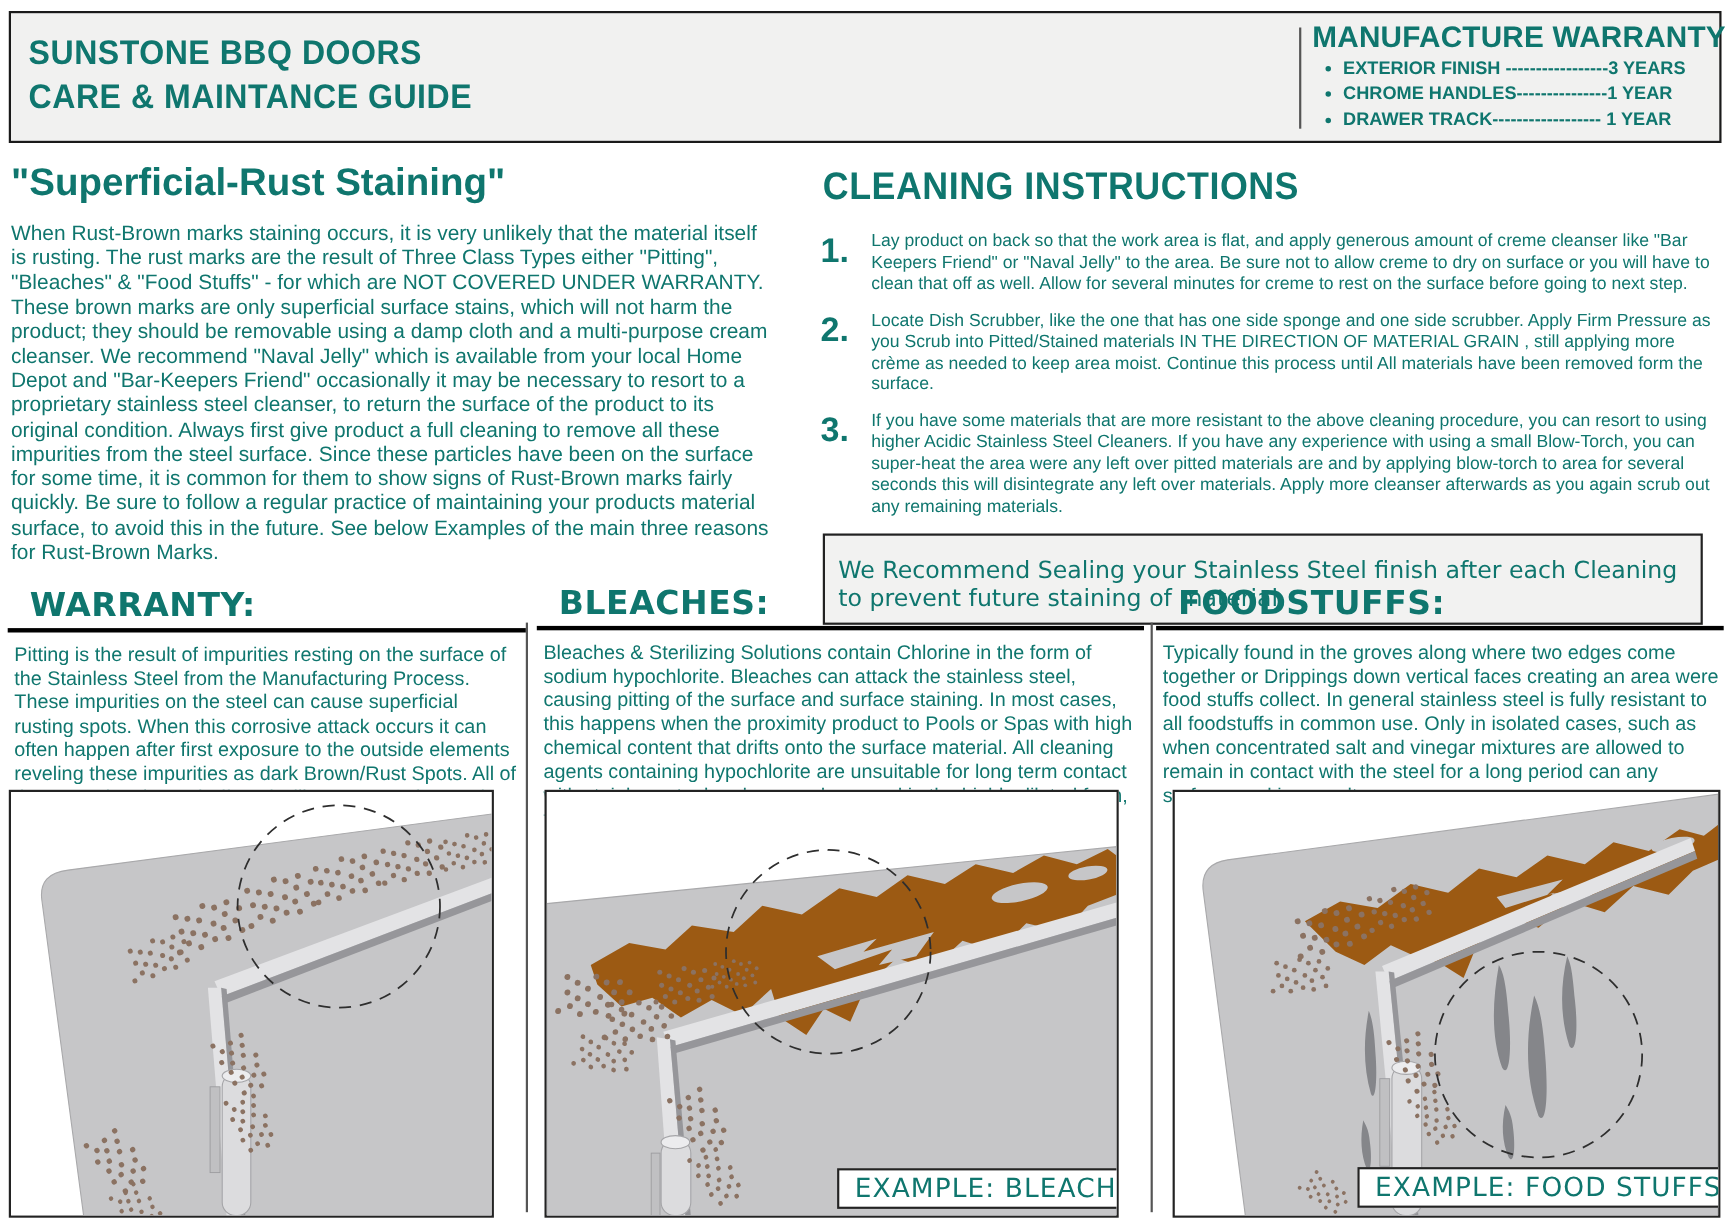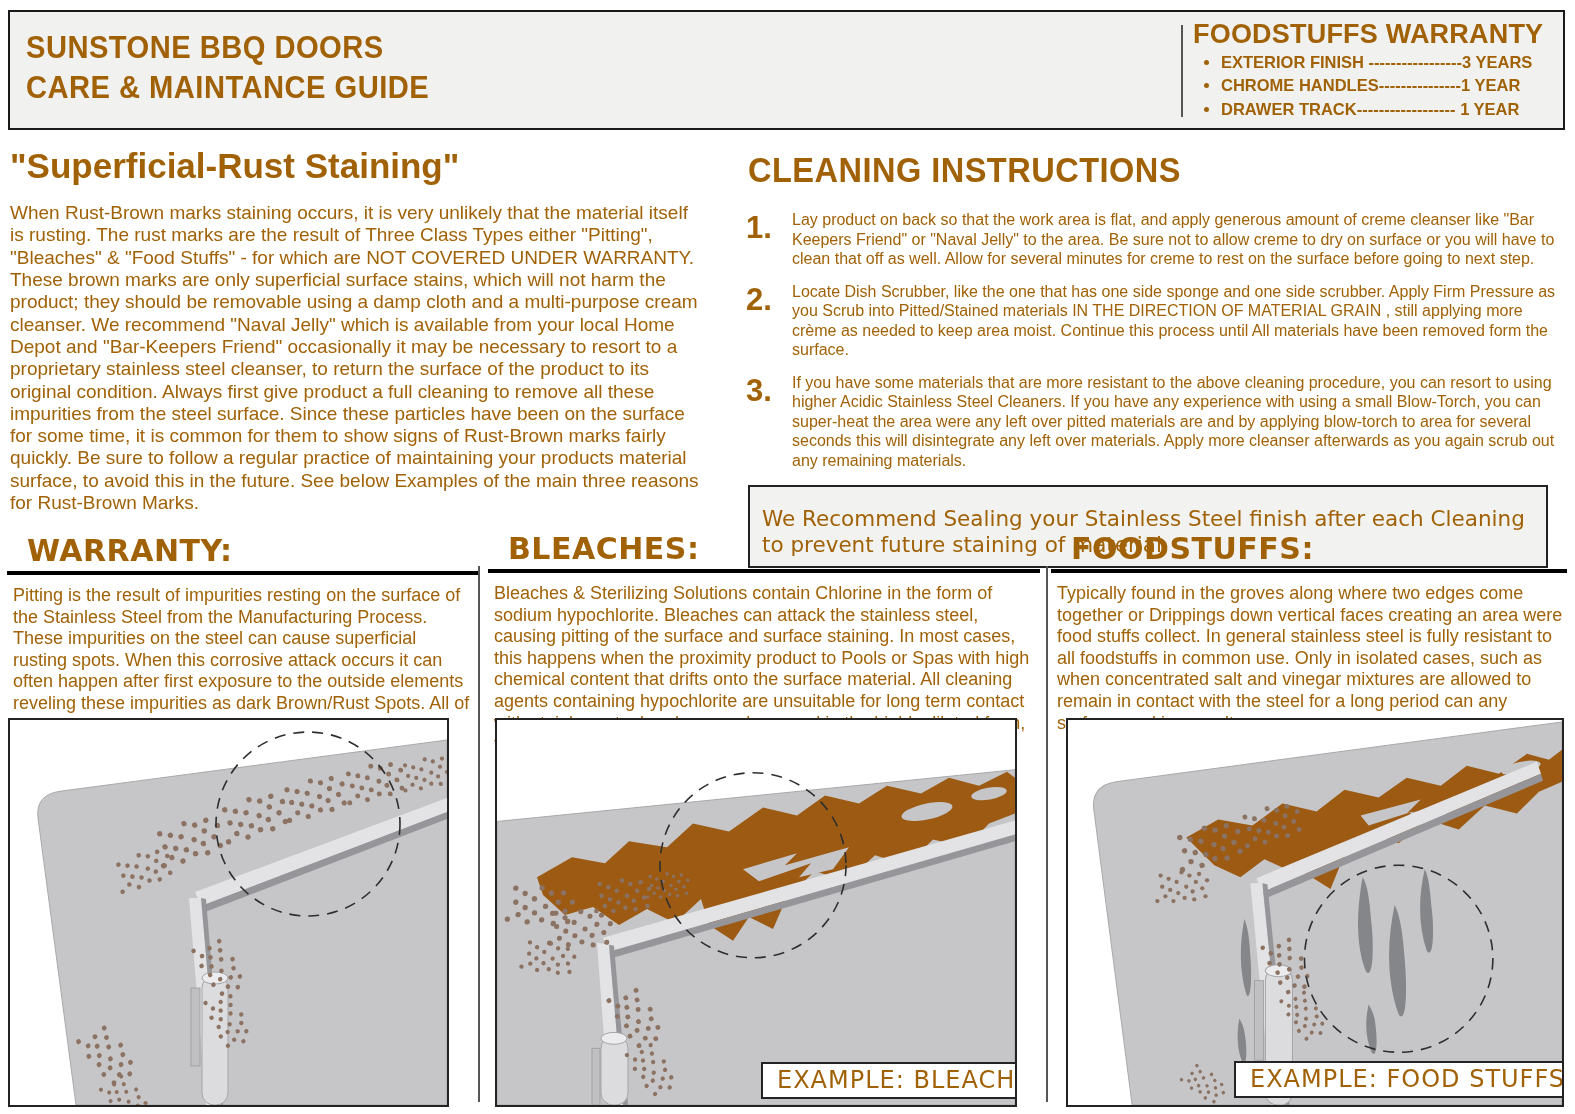--- a/index.html
+++ b/index.html
@@ -1,17 +1,17 @@
 <!DOCTYPE html>
 <html><head>
 <meta charset="utf-8">
 <style>
   html,body{margin:0;padding:0;background:#fff;}
   .page{position:relative;width:1575px;height:1114px;background:#fff;overflow:hidden;
-        font-family:"Liberation Sans",sans-serif;color:#a16207;}
+        font-family:"Liberation Sans",sans-serif;color:#0f766e;}
 
   
   .masthead{position:absolute;left:8px;top:10px;width:1553px;height:116px;
             background:#f1f1f0;border:2px solid #1a1a1a;}
   .masthead-titles{position:absolute;left:16px;top:16px;font-weight:bold;font-size:31px;
             line-height:1.28;letter-spacing:.5px;transform:scaleX(.94);transform-origin:left top;white-space:nowrap;}
   .warranty{position:absolute;right:8px;top:5px;width:368px;height:106px;}
   .warranty-sep{position:absolute;left:-6px;top:8px;width:2px;height:92px;background:#555;}
   .warranty-title{font-weight:bold;font-size:27px;letter-spacing:.2px;margin:2px 0 1px 6px;white-space:nowrap;}
   .warranty-list{list-style:disc;margin:0;padding-left:34px;}
@@ -92,21 +92,21 @@
 
 <div class="page">
 
   <header class="masthead">
     <div class="masthead-titles">
       <div>SUNSTONE BBQ DOORS</div>
       <div>CARE &amp; MAINTANCE GUIDE</div>
     </div>
     <div class="warranty">
       <div class="warranty-sep"></div>
-      <div class="warranty-title">FOODSTUFFS WARRANTY</div>
+      <div class="warranty-title">MANUFACTURE WARRANTY</div>
       <ul class="warranty-list">
         <li>EXTERIOR FINISH -----------------3 YEARS</li>
         <li>CHROME HANDLES---------------1 YEAR</li>
         <li>DRAWER TRACK------------------ 1 YEAR</li>
       </ul>
     </div>
   </header>
 
   <article class="rust">
     <h2>"Superficial-Rust Staining"</h2>

